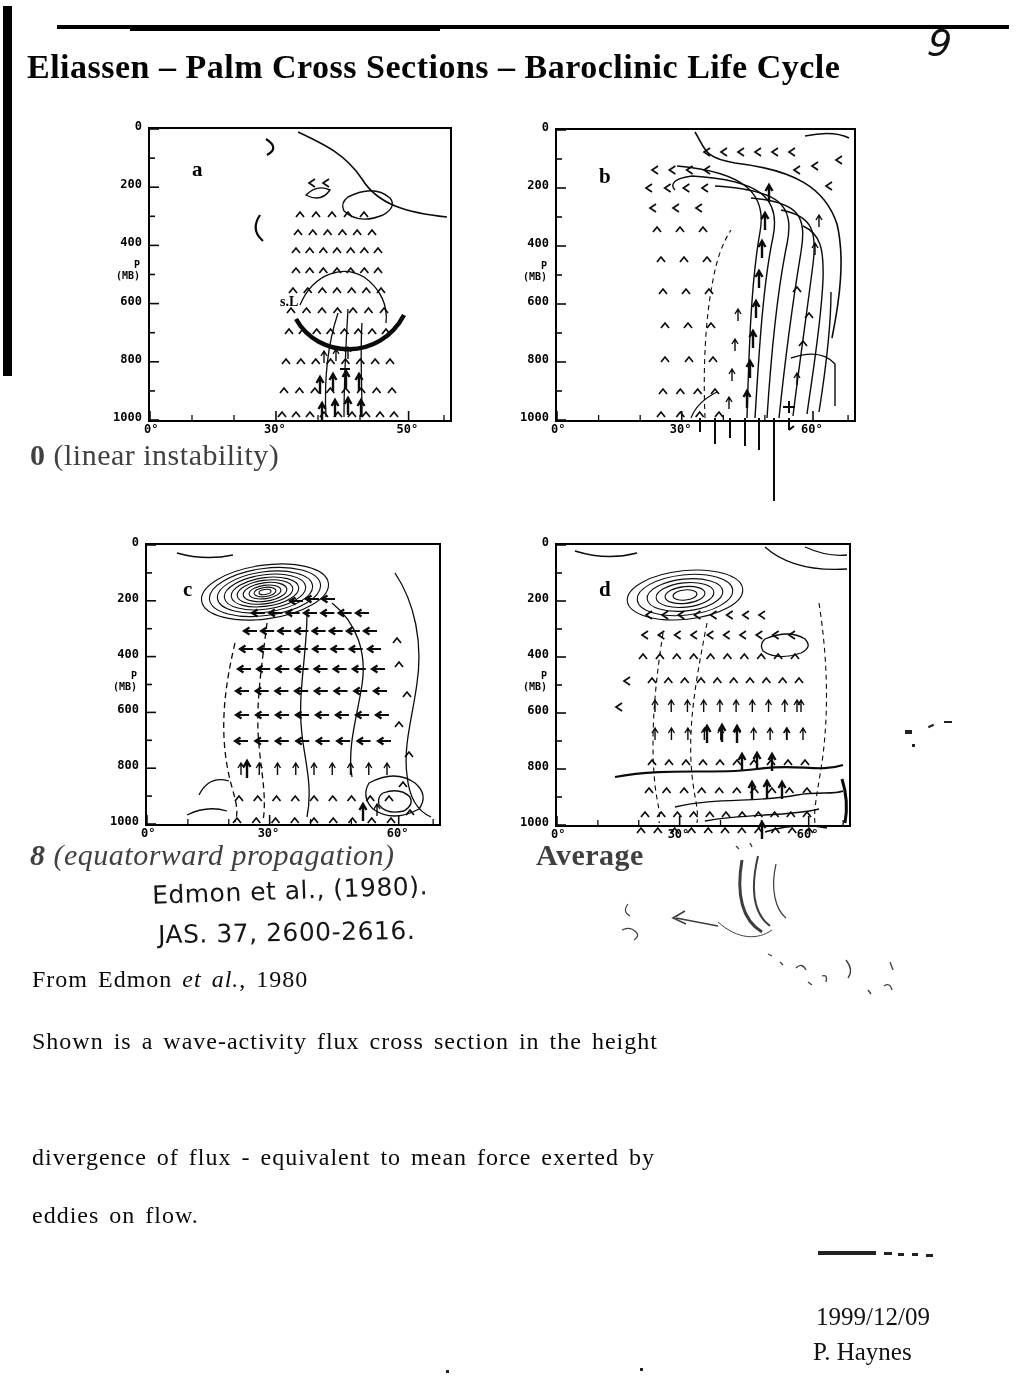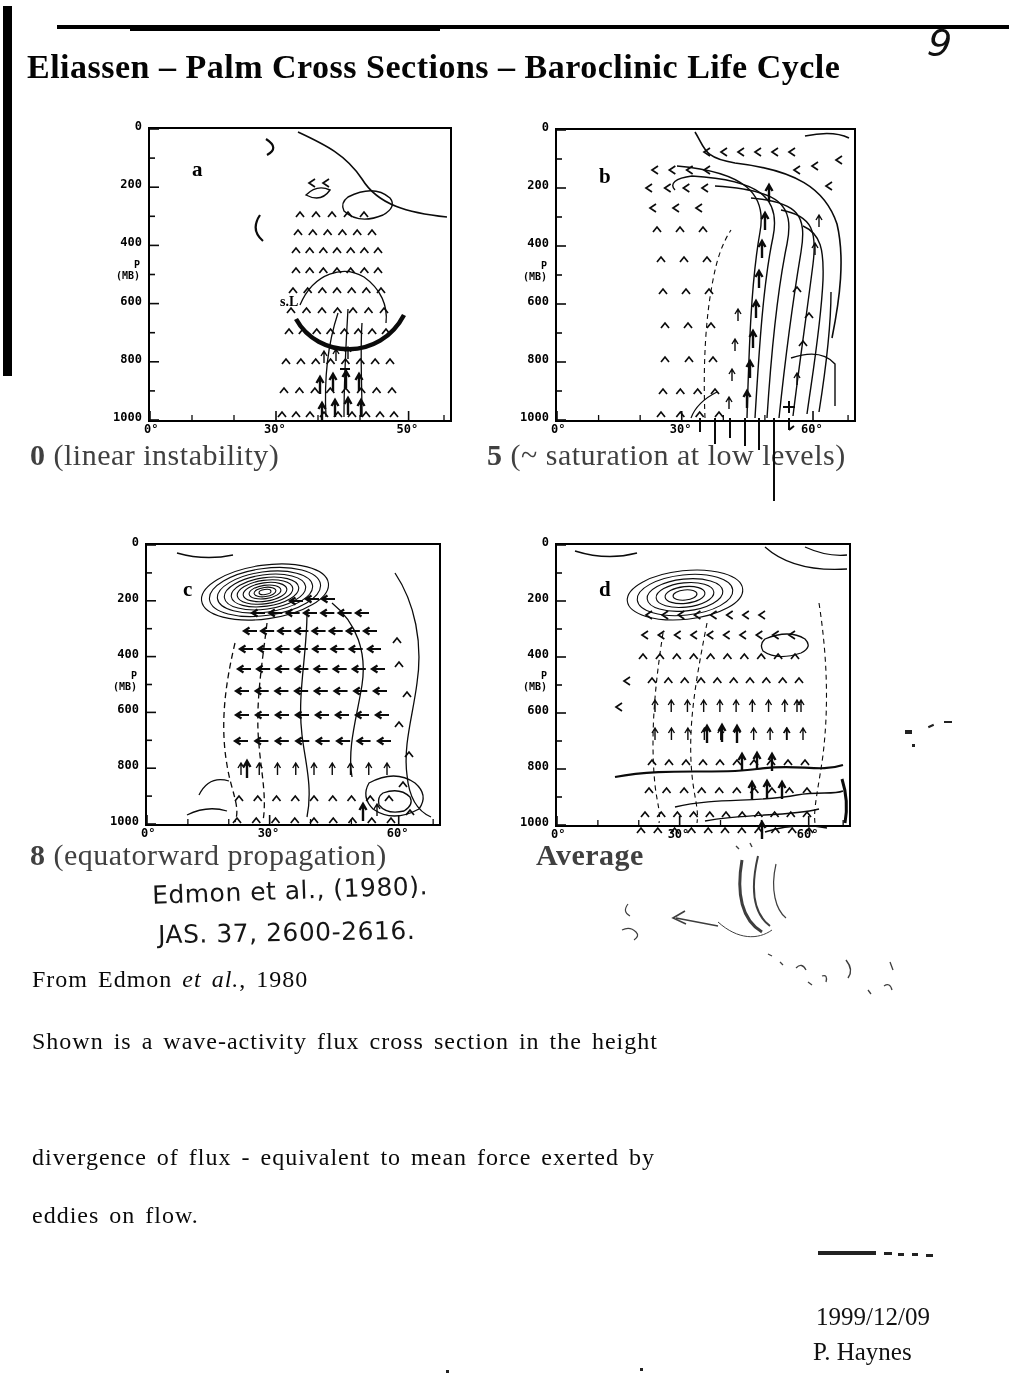--- a/index.html
+++ b/index.html
@@ -7,21 +7,21 @@
         font-family:"Liberation Serif",serif;color:#000;}
   .artifact{position:absolute;background:#000;}
   .page-number{position:absolute;left:928px;top:22px;font-family:"DejaVu Sans",sans-serif;
         font-size:37px;font-style:italic;transform:rotate(7deg);color:#111;}
   .title{position:absolute;left:27px;top:48px;font-size:34px;font-weight:bold;
         letter-spacing:0.5px;white-space:nowrap;color:#050505;}
   .caption{position:absolute;font-size:30px;white-space:nowrap;color:#404040;letter-spacing:0.5px;}
   .caption b{font-weight:bold;}
   #cap-a{left:30px;top:438px;}
   #cap-b{left:487px;top:438px;}
-  #cap-c{left:30px;top:838px;}
+  #cap-c{left:30px;top:838px;font-style:italic;}
   #cap-d{left:536px;top:838px;text-align:center;}
   .handnote{position:absolute;font-family:"DejaVu Sans",sans-serif;font-size:25px;color:#161616;
         letter-spacing:0.5px;white-space:nowrap;}
   #note1{left:152px;top:876px;transform:rotate(-2deg);}
   #note2{left:158px;top:918px;transform:rotate(-1deg);}
   .bodyline{position:absolute;left:32px;font-size:24px;white-space:nowrap;color:#0a0a0a;
         letter-spacing:1px;word-spacing:3px;}
   .footer-line{position:absolute;font-size:25px;color:#111;white-space:nowrap;}
   #footer-date{left:816px;top:1303px;}
   #footer-author{left:813px;top:1338px;}
@@ -43,21 +43,20 @@
 
   <div class="artifact" style="left:57px;top:25px;width:952px;height:4px;"></div>
   <div class="artifact" style="left:130px;top:29px;width:310px;height:2px;"></div>
   <div class="artifact" style="left:3px;top:6px;width:9px;height:370px;"></div>
 
   <div class="page-number">9</div>
 
   <div class="title">Eliassen – Palm Cross Sections – Baroclinic Life Cycle</div>
 
   <div class="caption" id="cap-a"><b>0</b><span> (linear instability)</span></div>
-  <div class="caption" id="cap-b"><b>5</b><span> (~ saturation at low levels)</span></div>
   <div class="caption" id="cap-c"><b>8</b><span> (equatorward propagation)</span></div>
   <div class="caption" id="cap-d"><b>Average</b><span></span></div>
 
   <div class="handnote" id="note1">Edmon et al., (1980).</div>
   <div class="handnote" id="note2">JAS. 37, 2600-2616.</div>
 
   <svg class="decor" style="left:600px;top:842px;" width="300" height="175" viewBox="0 0 300 175">
     <g fill="none" stroke="#2a2a2a" opacity="0.9">
       <path d="M142,18 C136,52 142,78 162,90" stroke-width="3"></path>
       <path d="M158,14 C150,48 154,72 170,84" stroke-width="2"></path>

